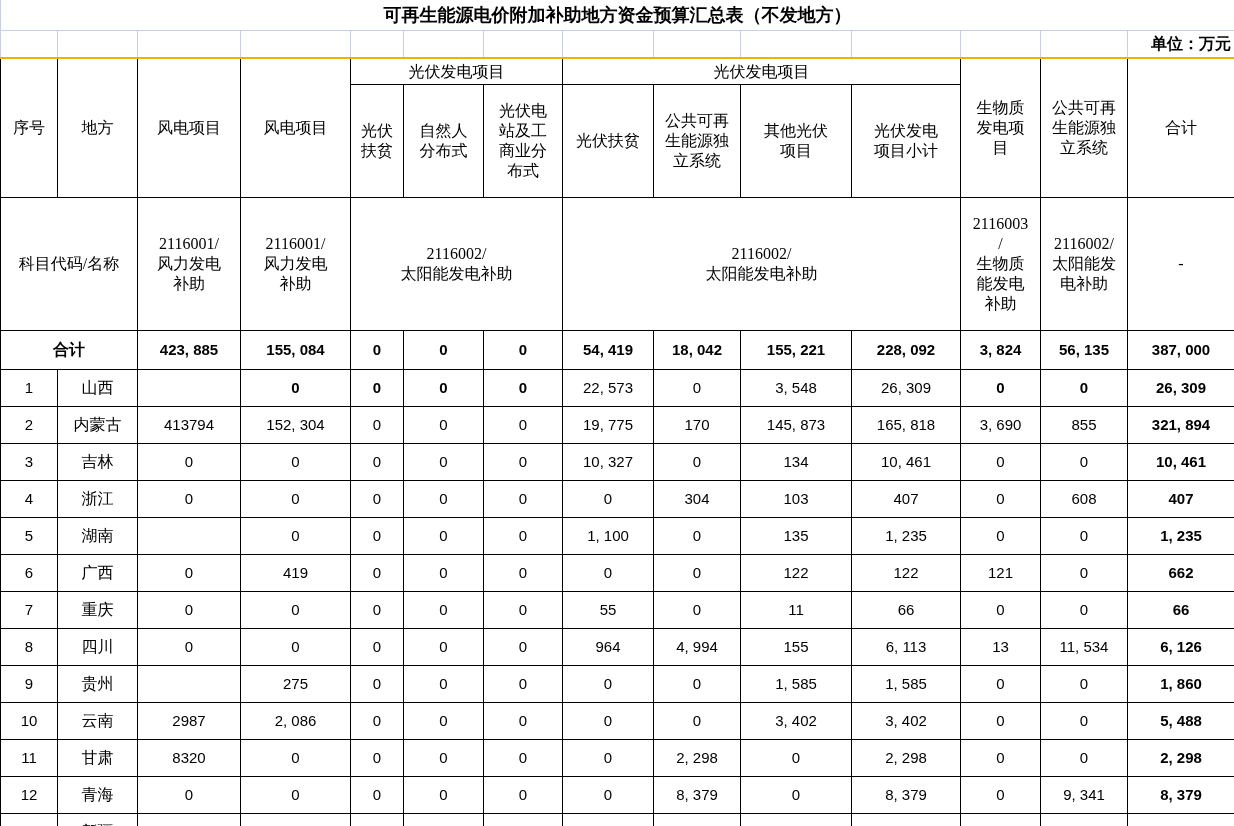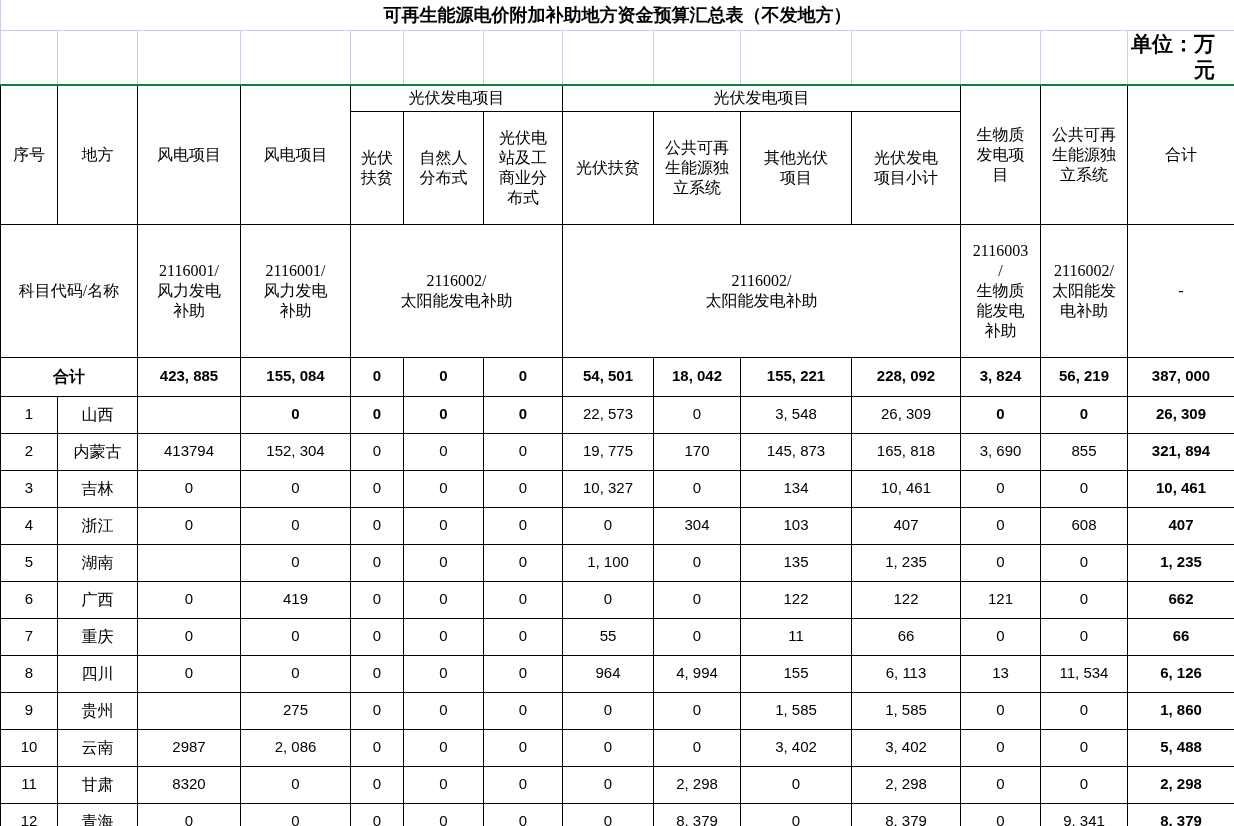--- a/index.html
+++ b/index.html
@@ -5,22 +5,22 @@
   html,body{margin:0;padding:0;background:#fff;}
   .sheet{width:1234px;height:826px;overflow:hidden;background:#fff;}
   table{border-collapse:collapse;table-layout:fixed;width:1234px;
         font-family:"Liberation Sans","DejaVu Sans",sans-serif;color:#000;}
   td{border:1px solid #000;text-align:center;vertical-align:middle;
      white-space:pre-line;overflow:hidden;font-size:15px;padding:0 2px;line-height:1.25;}
   
   td.lt{border:1px solid #c9cfe0;}
   tr.r-title td{height:30px;font-size:18px;font-weight:bold;border-top:none;}
   tr.r-unit td{height:26px;}
-  td.unit{font-size:21px;font-weight:bold;text-align:right;padding-right:19px;}
-  tr.r-group td{height:25px;border-top:2px solid #15803d;}
+  td.unit{font-size:16px;font-weight:bold;text-align:right;padding-right:3px;}
+  tr.r-group td{height:25px;border-top:2px solid #eab308;}
   tr.r-group td, tr.r-sub td, tr.r-subject td{font-size:16px;}
   tr.r-sub td{height:112px;}
   tr.r-subject td{height:132px;font-family:Liberation Serif, serif;}
   tr.r-total td{height:38px;font-weight:bold;font-size:15px;}
   tr.r-total td.lbl{font-size:16px;}
   tr.r-data td{height:36px;}
   td.region{font-size:16px;}
   .b{font-weight:bold;}
 </style>
 </head>
@@ -125,26 +125,26 @@
     <td>-</td>
   </tr>
 
   <tr class="r-total">
     <td colspan="2" class="lbl">合计</td>
     <td>423, 885</td>
     <td>155, 084</td>
     <td>0</td>
     <td>0</td>
     <td>0</td>
-    <td>54, 501</td>
+    <td>54, 419</td>
     <td>18, 042</td>
     <td>155, 221</td>
     <td>228, 092</td>
     <td>3, 824</td>
-    <td>56, 219</td>
+    <td>56, 135</td>
     <td>387, 000</td>
   </tr>
 
   </tbody>
       <tbody>
         <tr class="r-data">
           <td>1</td>
           <td class="region">山西</td>
           <td></td>
           <td class="b">0</td>

